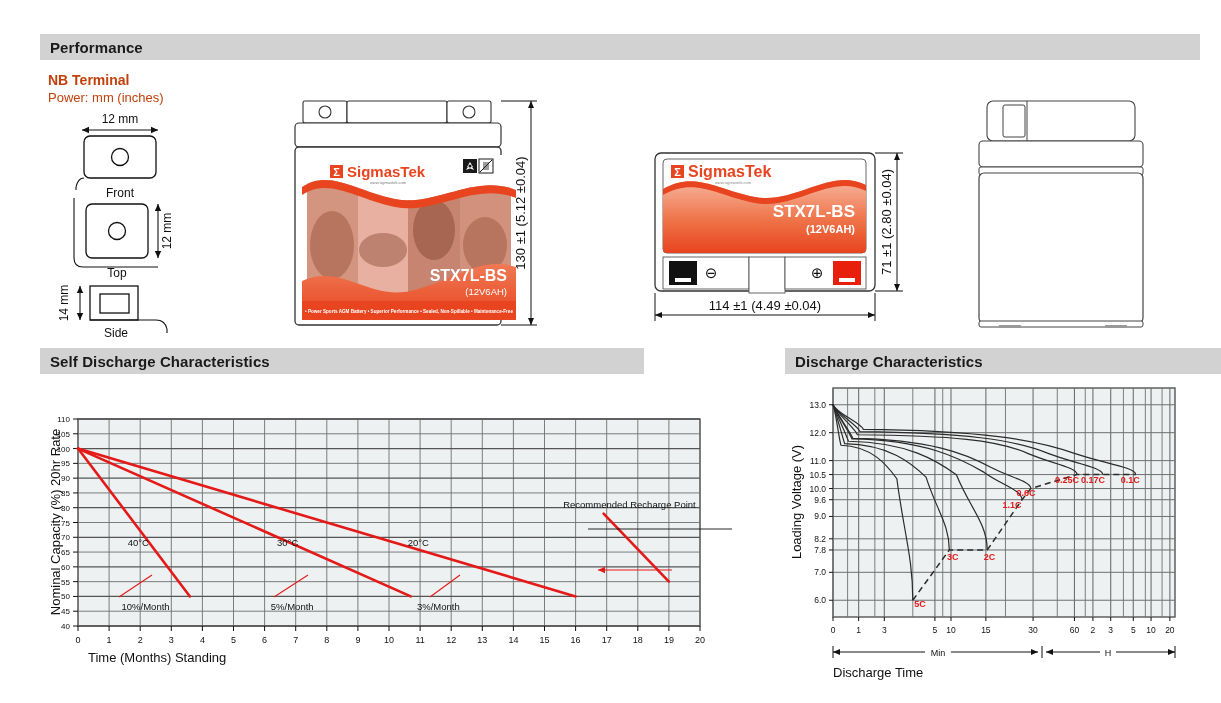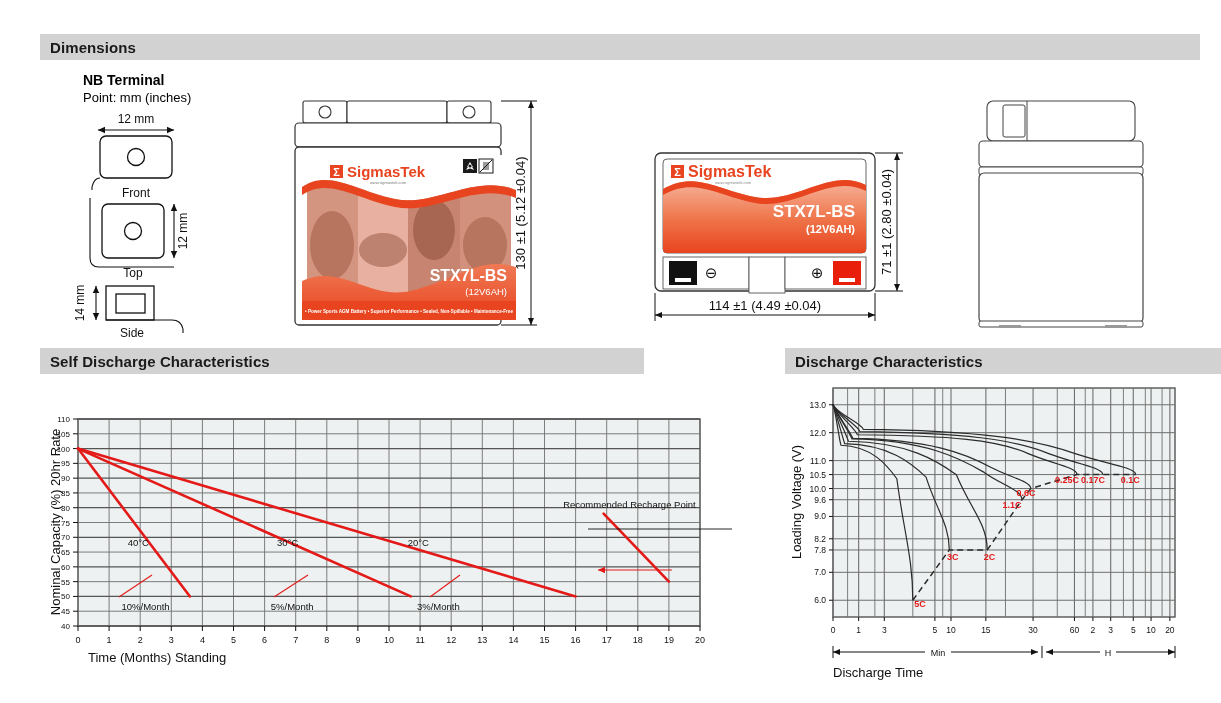--- a/index.html
+++ b/index.html
@@ -23,47 +23,47 @@
   .section-bar .title {
     font-size:15px;
     font-weight:bold;
     color:#1a1a1a;
     letter-spacing:0.1px;
   }
   #dimensions-bar { left:40px; top:34px; width:1160px; }
   #selfdis-bar   { left:40px; top:348px; width:604px; }
   #discharge-bar { left:785px; top:348px; width:475px; }
 
-  .lbl { position:absolute; font-size:13px; color:#000000; white-space:nowrap;margin-left:35px; }
+  .lbl { position:absolute; font-size:13px; color:#c2410c; white-space:nowrap; }
   .lbl.b { font-weight:bold; }
 
   
-  #terminal-block { position:absolute; left:62px; top:72px; width:210px; height:265px; }
+  #terminal-block { position:absolute; left:46px; top:72px; width:210px; height:265px; }
 
   
   #battery-front { position:absolute; left:285px; top:95px; width:275px; height:240px; }
   #battery-side  { position:absolute; left:645px; top:145px; width:285px; height:195px; }
   #battery-end   { position:absolute; left:965px; top:95px; width:215px; height:240px; }
 
   
   #selfdis-chart   { position:absolute; left:40px; top:400px; width:700px; height:290px; }
   #discharge-chart { position:absolute; left:785px; top:374px; width:420px; height:310px; }
 
   svg { display:block; overflow:visible; }
   text { font-family:"Liberation Sans", sans-serif; }
 </style>
 </head>
 <body>
 
 <div class="section-bar" id="dimensions-bar">
-  <span class="title">Dimensions</span>
+  <span class="title">Performance</span>
 </div>
 
 <div class="lbl b" style="left:48px; top:72px; font-size:14px;">NB Terminal</div>
-<div class="lbl" style="left:48px; top:90px; font-size:13px;">Point: mm (inches)</div>
+<div class="lbl" style="left:48px; top:90px; font-size:13px;">Power: mm (inches)</div>
 
 <div id="terminal-block">
 <svg width="210" height="265" viewBox="0 0 210 265">
 
   <g stroke="#111" stroke-width="1.1" fill="none">
     <line x1="36" y1="58" x2="112" y2="58"></line>
     <path d="M36,58 l7,-3.2 v6.4 z" fill="#111" stroke="none"></path>
     <path d="M112,58 l-7,-3.2 v6.4 z" fill="#111" stroke="none"></path>
   </g>
   <text x="74" y="51" font-size="12" text-anchor="middle" fill="#111">12 mm</text>

